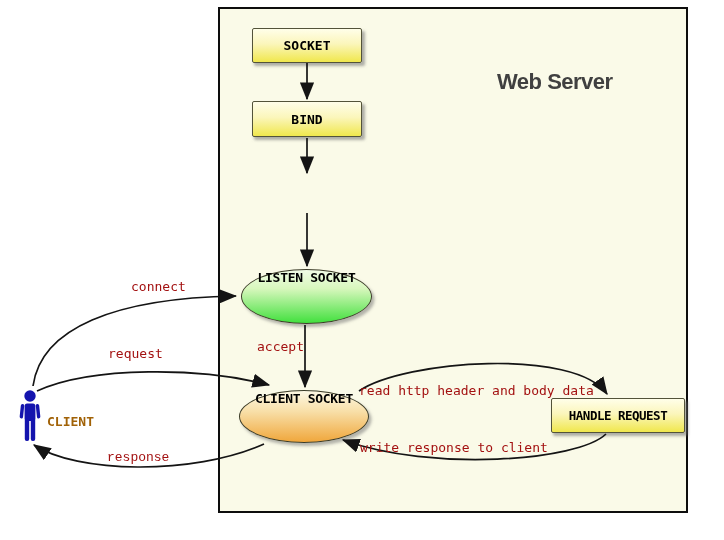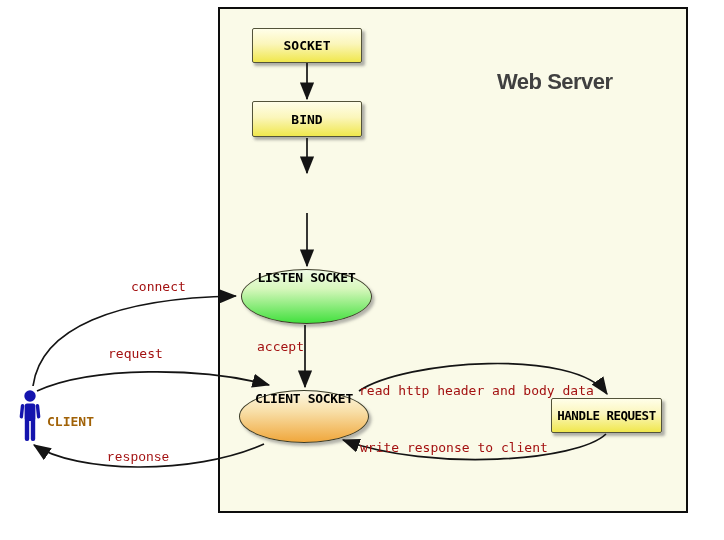--- a/index.html
+++ b/index.html
@@ -22,21 +22,21 @@
     position:absolute;box-sizing:border-box;
     border:1.5px solid #53533a;border-radius:2px;
     background:linear-gradient(180deg,#fffee9 0%,#fbf6bb 45%,#f0e74d 100%);
     box-shadow:2.5px 3px 3px rgba(110,110,110,0.55);
     display:flex;align-items:center;justify-content:center;
     font-weight:bold;font-size:13px;color:#000;
   }
   #node-socket{left:252px;top:28px;width:110px;height:35px;}
   #node-bind{left:252px;top:101px;width:110px;height:36px;}
   #node-listen{left:252px;top:175px;width:110px;height:37px;}
-  #node-handle-request{left:551px;top:398px;width:111px;height:35px;font-size:12.5px;letter-spacing:-0.5px;}
+  #node-handle-request{left:551px;top:398px;width:134px;height:35px;font-size:12.5px;letter-spacing:-0.5px;}
   .ellipse{
     position:absolute;box-sizing:border-box;border:1.5px solid #3c3c28;border-radius:50%;
     box-shadow:2.5px 3px 3px rgba(110,110,110,0.5);
     display:flex;align-items:flex-start;justify-content:center;
     font-weight:bold;font-size:13px;color:#000;letter-spacing:-0.3px;
   }
   #node-listen-socket{
     left:241px;top:269px;width:131px;height:55px;
     background:linear-gradient(180deg,#f1fce6 0%,#d8f7bd 35%,#42e03e 100%);
   }

